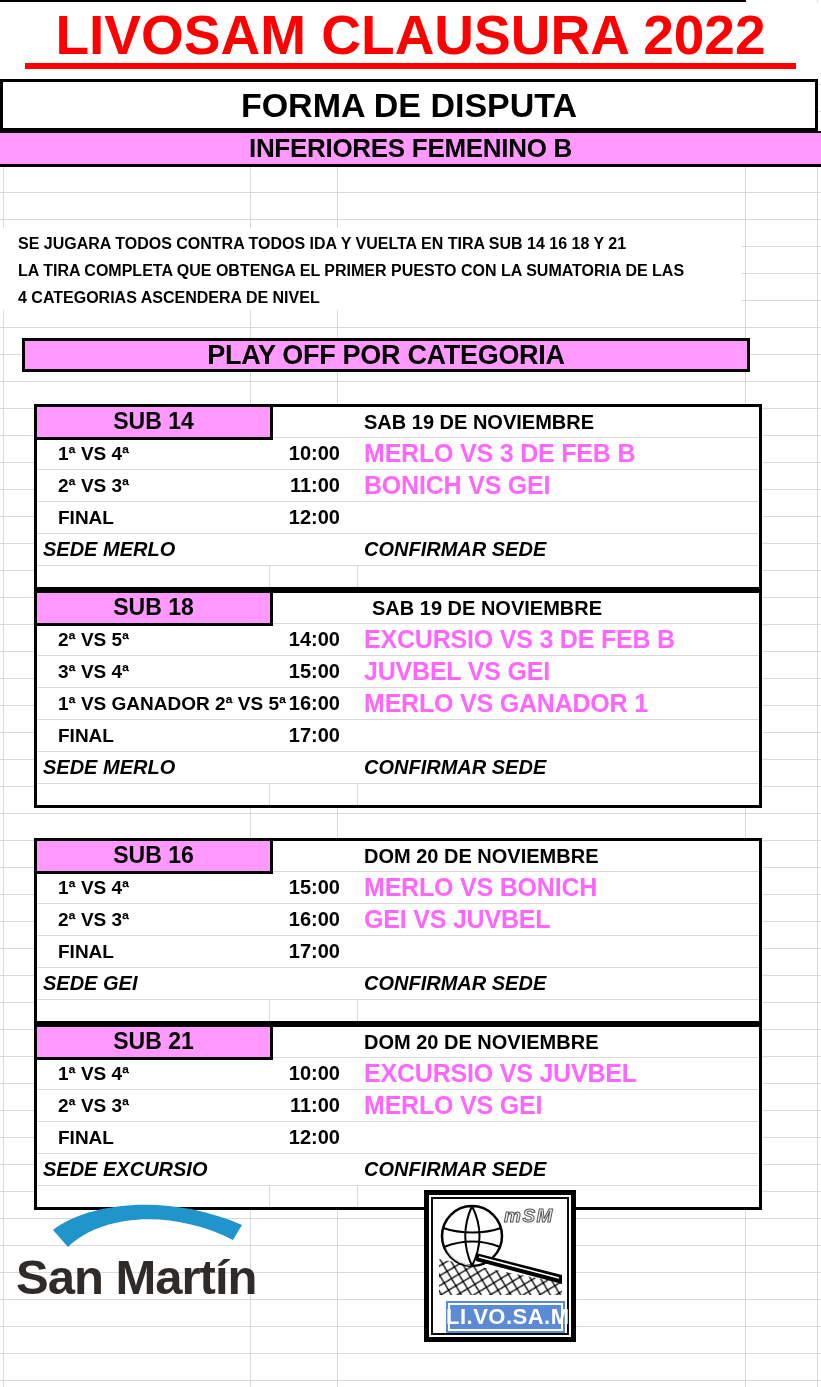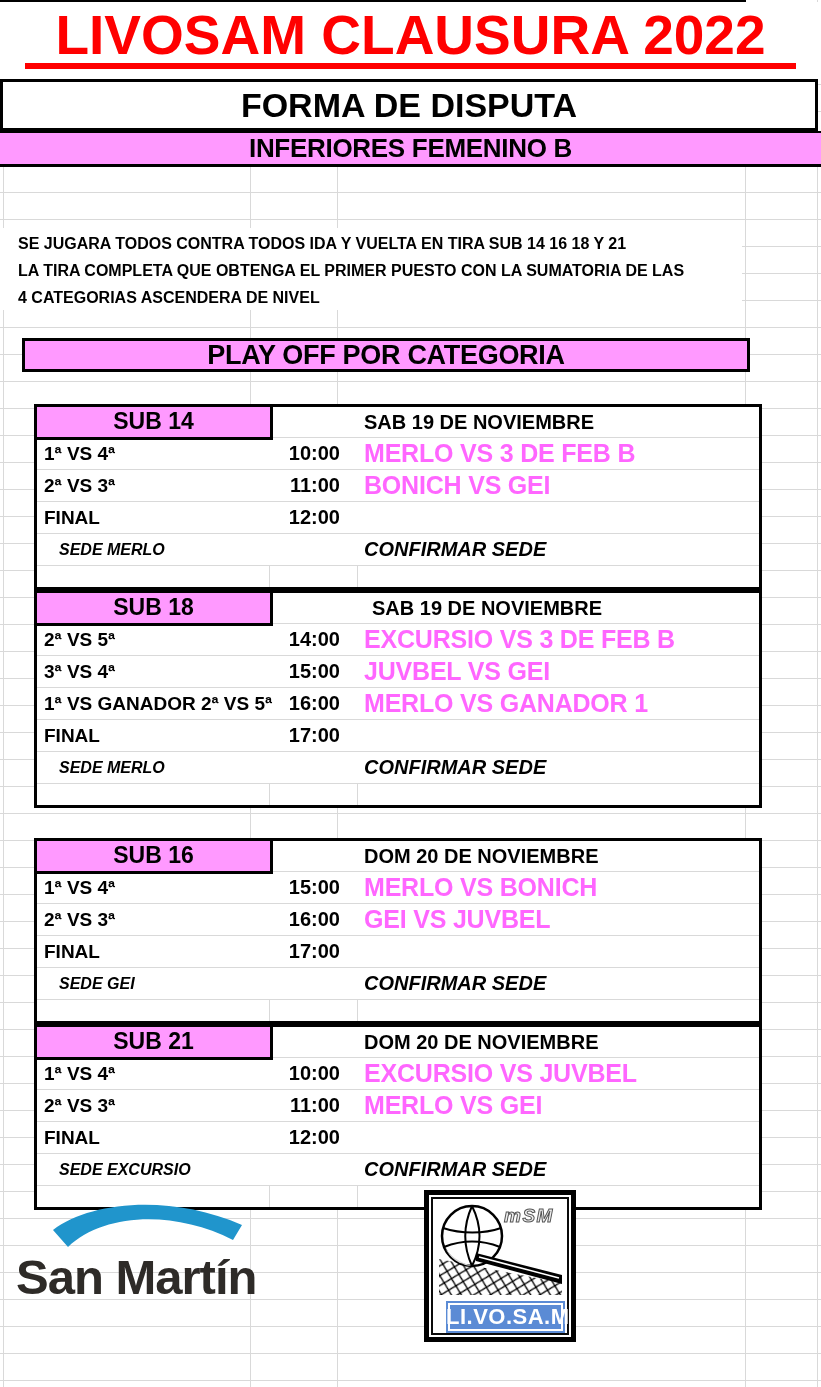--- a/index.html
+++ b/index.html
@@ -47,25 +47,25 @@
   #tables{position:absolute;left:14px;top:404px;width:728px;z-index:1;margin-left:20px;}
   .sched-table{box-sizing:border-box;width:728px;border:3px solid #000;background:#fff;}
   .t-header{display:flex;height:30px;align-items:flex-start;}
   .cat-cell{box-sizing:border-box;width:236px;height:33px;margin-bottom:-3px;position:relative;z-index:2;
     background:var(--pinkbg,#FF99FF);border-right:3px solid #000;border-bottom:3px solid #000;
     text-align:center;font-size:23px;font-weight:bold;line-height:29px;}
   .date-cell{box-sizing:border-box;margin-left:85px;padding-left:6px;font-size:20px;font-weight:bold;
     line-height:31px;white-space:nowrap;}
   .sched-table:nth-of-type(2) .date-cell{padding-left:14px;}
   .t-row{display:flex;height:31px;border-top:1px solid var(--grid,#D9D9D9);align-items:center;}
-  .lbl{box-sizing:border-box;width:233px;padding-left:7px;font-size:19px;font-weight:bold;white-space:nowrap;}
+  .lbl{box-sizing:border-box;width:233px;padding-left:21px;font-size:19px;font-weight:bold;white-space:nowrap;}
   .time{box-sizing:border-box;width:88px;padding-right:18px;text-align:right;font-size:20px;font-weight:bold;}
   .match{box-sizing:border-box;flex:1;padding-left:6px;font-size:25px;font-weight:bold;
     color:var(--pinktx,#FF66FF);white-space:nowrap;overflow:visible;letter-spacing:-0.2px;}
-  .sede{box-sizing:border-box;width:321px;padding-left:22px;font-size:16px;font-weight:bold;font-style:italic;white-space:nowrap;}
+  .sede{box-sizing:border-box;width:321px;padding-left:6px;font-size:20px;font-weight:bold;font-style:italic;white-space:nowrap;}
   .confirm{box-sizing:border-box;flex:1;padding-left:6px;font-size:20px;font-weight:bold;font-style:italic;white-space:nowrap;}
   .empty-row{height:21px;border-top:1px solid var(--grid,#D9D9D9);position:relative;}
   .empty-row::before,.empty-row::after{content:"";position:absolute;top:0;bottom:0;width:1px;background:var(--grid,#D9D9D9);}
   .empty-row::before{left:232px;}
   .empty-row::after{left:320px;}
 
   
   .sm-logo{position:absolute;left:16px;top:1198px;z-index:2;}
   .liv-logo{position:absolute;left:424px;top:1190px;width:152px;height:152px;box-sizing:border-box;
     border:5px solid #000;background:#fff;padding:2px;z-index:2;}

